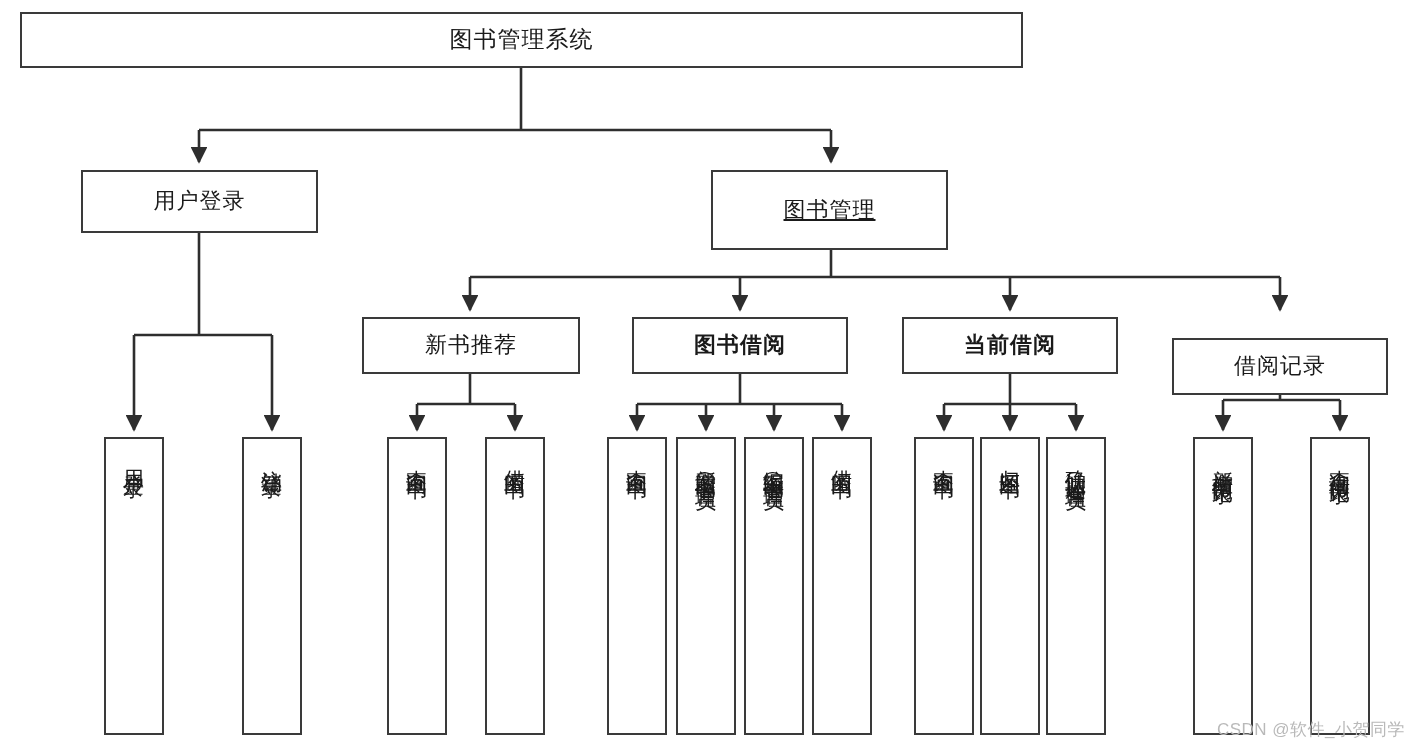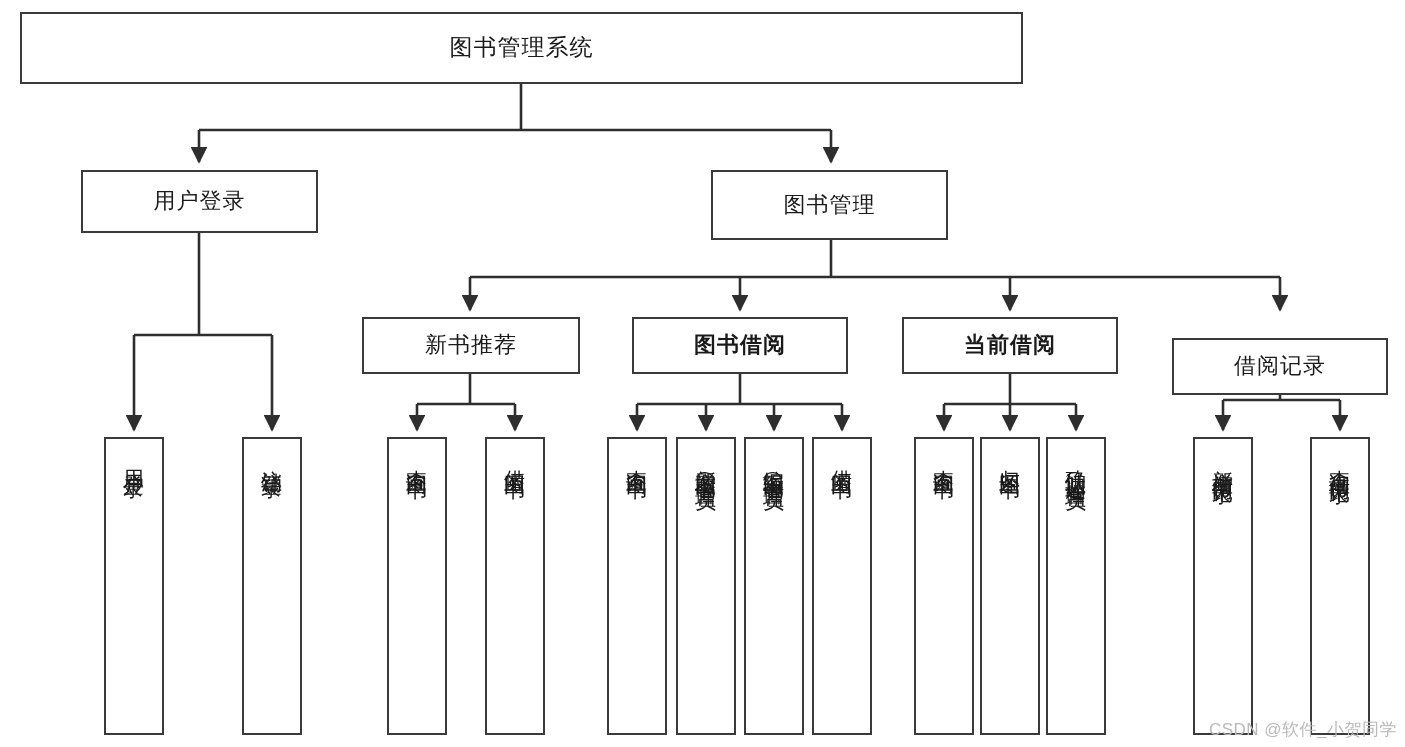--- a/index.html
+++ b/index.html
@@ -58,21 +58,21 @@
   }
   .node.v .node-label {
     writing-mode: vertical-rl;
     text-orientation: upright;
     font-size: 21px;
     letter-spacing: 3px;
     line-height: 1;
   }
   .watermark {
     position: absolute;
-    right: 8px;
+    right: 0;
     bottom: 6px;
     font-size: 17px;
     color: #b9b9b9;
     white-space: nowrap;
     letter-spacing: 0.5px;
     margin-left: 40px;
   }
 </style>
 </head>
 <body>
@@ -122,28 +122,28 @@
       <path d="M 1010 404 L 1010 430" marker-end="url(#arrow)"></path>
       <path d="M 1076 404 L 1076 430" marker-end="url(#arrow)"></path>
 
       <path d="M 1280 374 L 1280 400"></path>
       <path d="M 1223 400 L 1340 400"></path>
       <path d="M 1223 400 L 1223 430" marker-end="url(#arrow)"></path>
       <path d="M 1340 400 L 1340 430" marker-end="url(#arrow)"></path>
     </g>
   </svg>
 
-  <div class="node h root" style="left:20px; top:12px; width:1003px; height:72px;">
+  <div class="node h root" style="left:20px; top:12px; width:1003px; height:56px;">
     <span class="node-label">图书管理系统</span>
   </div>
 
   <div class="node h" style="left:81px; top:170px; width:237px; height:63px;">
     <span class="node-label">用户登录</span>
   </div>
-  <div class="node h" style="left:711px; top:170px; width:237px; height:70px;">
+  <div class="node h" style="left:711px; top:170px; width:237px; height:80px;text-decoration:underline;">
     <span class="node-label">图书管理</span>
   </div>
 
   <div class="node h" style="left:362px; top:317px; width:218px; height:57px;">
     <span class="node-label">新书推荐</span>
   </div>
   <div class="node h" style="left:632px; top:317px; width:216px; height:57px;font-weight:bold;">
     <span class="node-label">图书借阅</span>
   </div>
   <div class="node h" style="left:902px; top:317px; width:216px; height:57px;font-weight:bold;">

